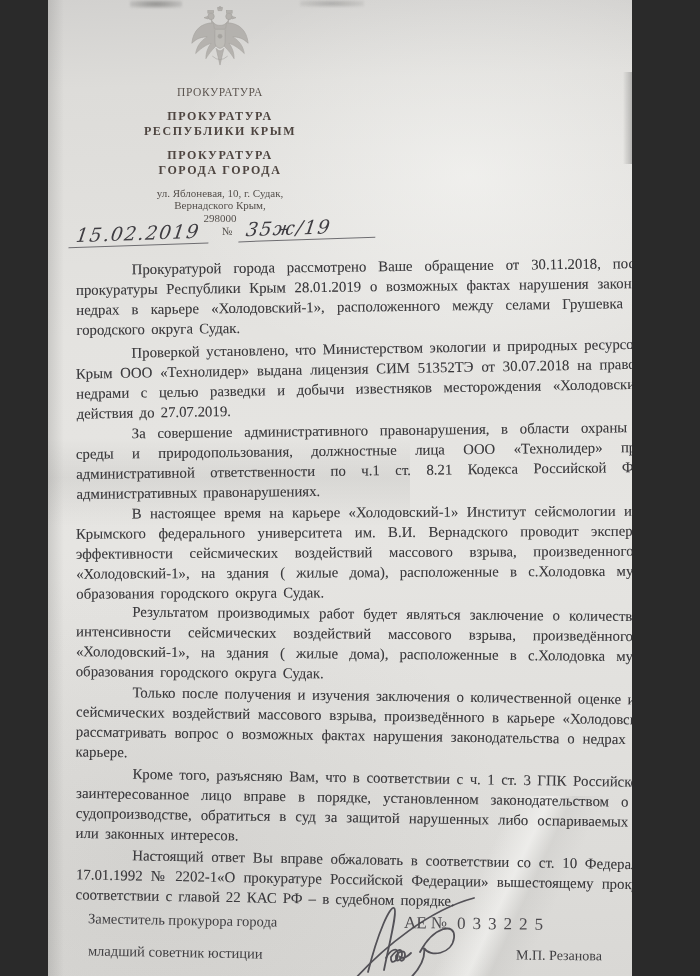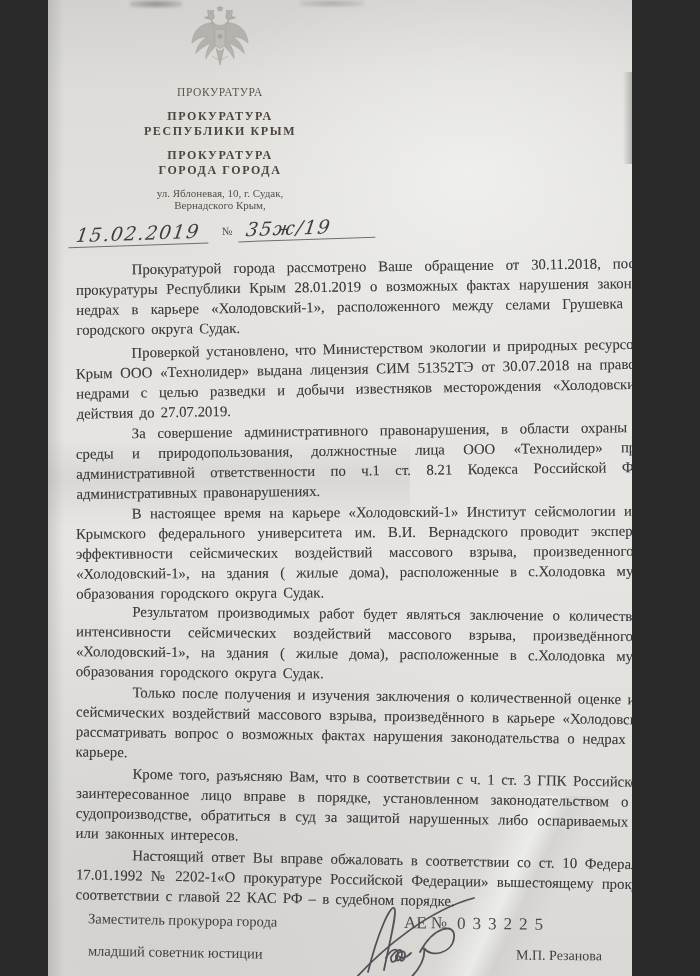--- a/index.html
+++ b/index.html
@@ -96,20 +96,21 @@
         <path d="M38,78 q12,11 24,0" fill="none"></path>
       </g>
     </svg>
     <div class="lh-org">ПРОКУРАТУРА</div>
     <div class="lh-bold">ПРОКУРАТУРА</div>
     <div class="lh-bold" style="margin-top:0">РЕСПУБЛИКИ КРЫМ</div>
     <div class="lh-bold">ПРОКУРАТУРА</div>
     <div class="lh-bold" style="margin-top:0">ГОРОДА ГОРОДА</div>
     <div class="lh-addr">ул. Яблоневая, 10, г. Судак,</div>
     <div class="lh-addr" style="margin-top:0">Вернадского Крым,</div>
+    <div class="lh-addr" style="margin-top:0">298000</div>
   </div>
 
   <div class="refline">
     <span class="hw">15.02.2019</span>
     <span class="no-sign">№</span>
     <span class="hw num">35ж/19</span>
   </div>
 
   <div class="body">
     <p>Прокуратурой города рассмотрено Ваше обращение  от 30.11.2018, поступившее из прокуратуры Республики Крым 28.01.2019 о возможных фактах нарушения законодательства о недрах в карьере «Холодовский-1», расположенного между селами Грушевка и Холодовка городского округа Судак.</p>

